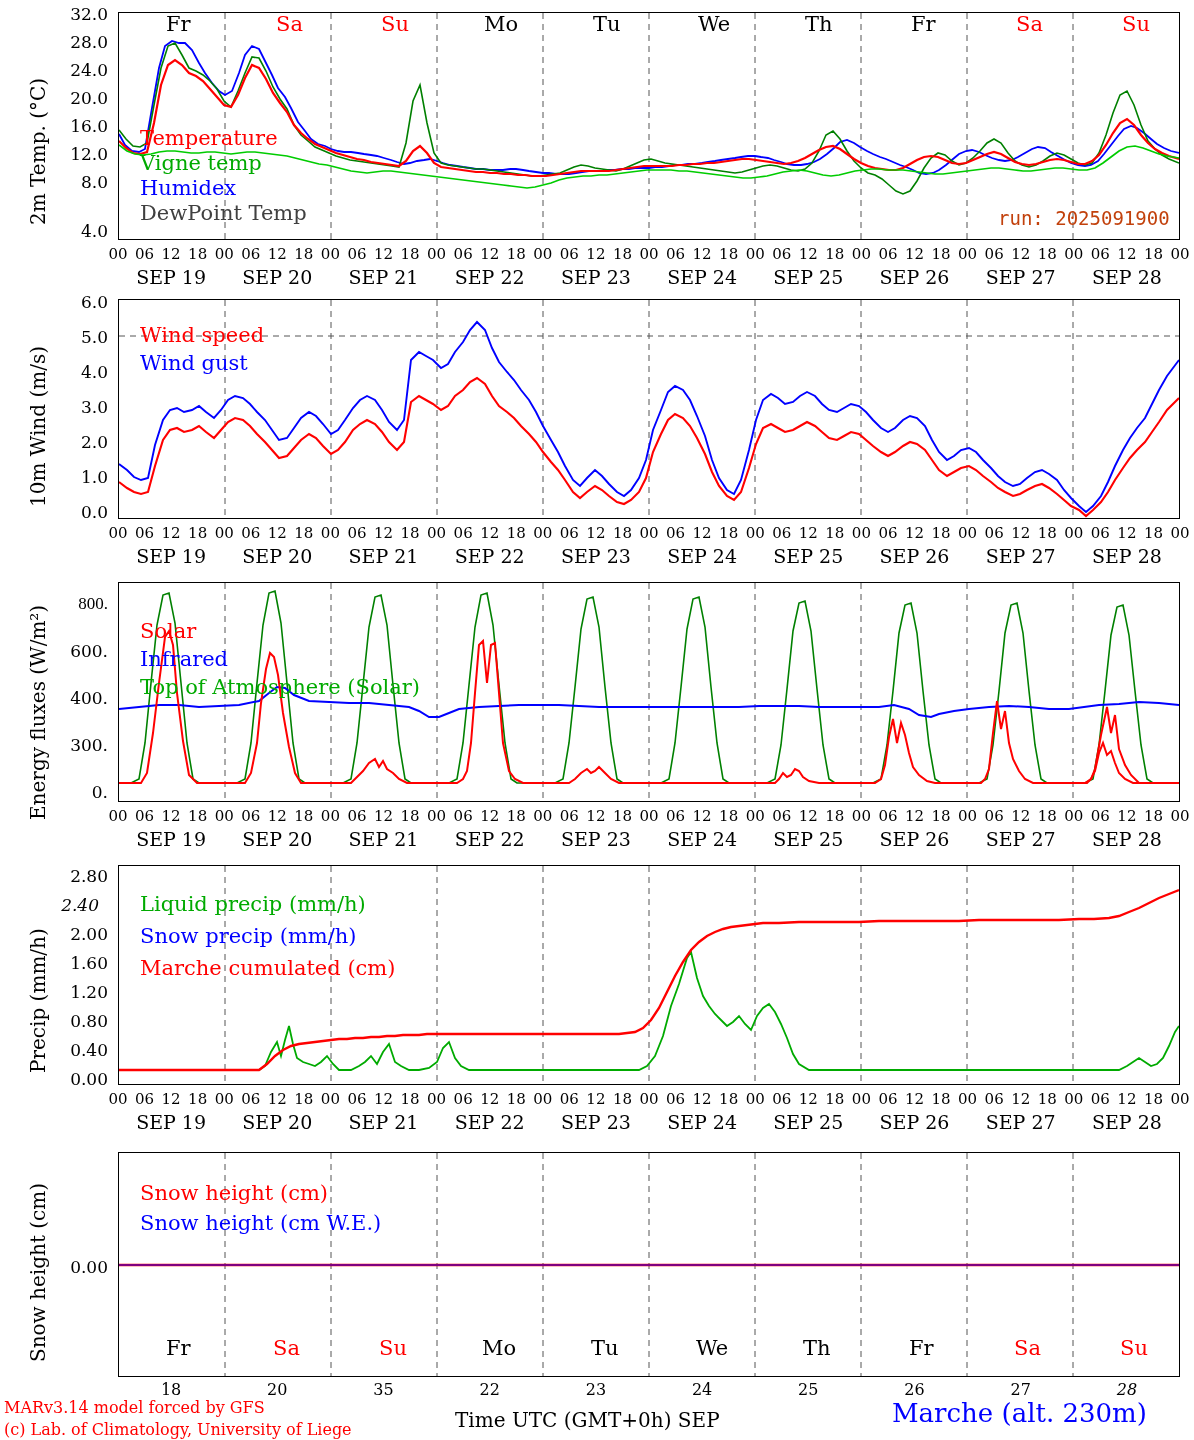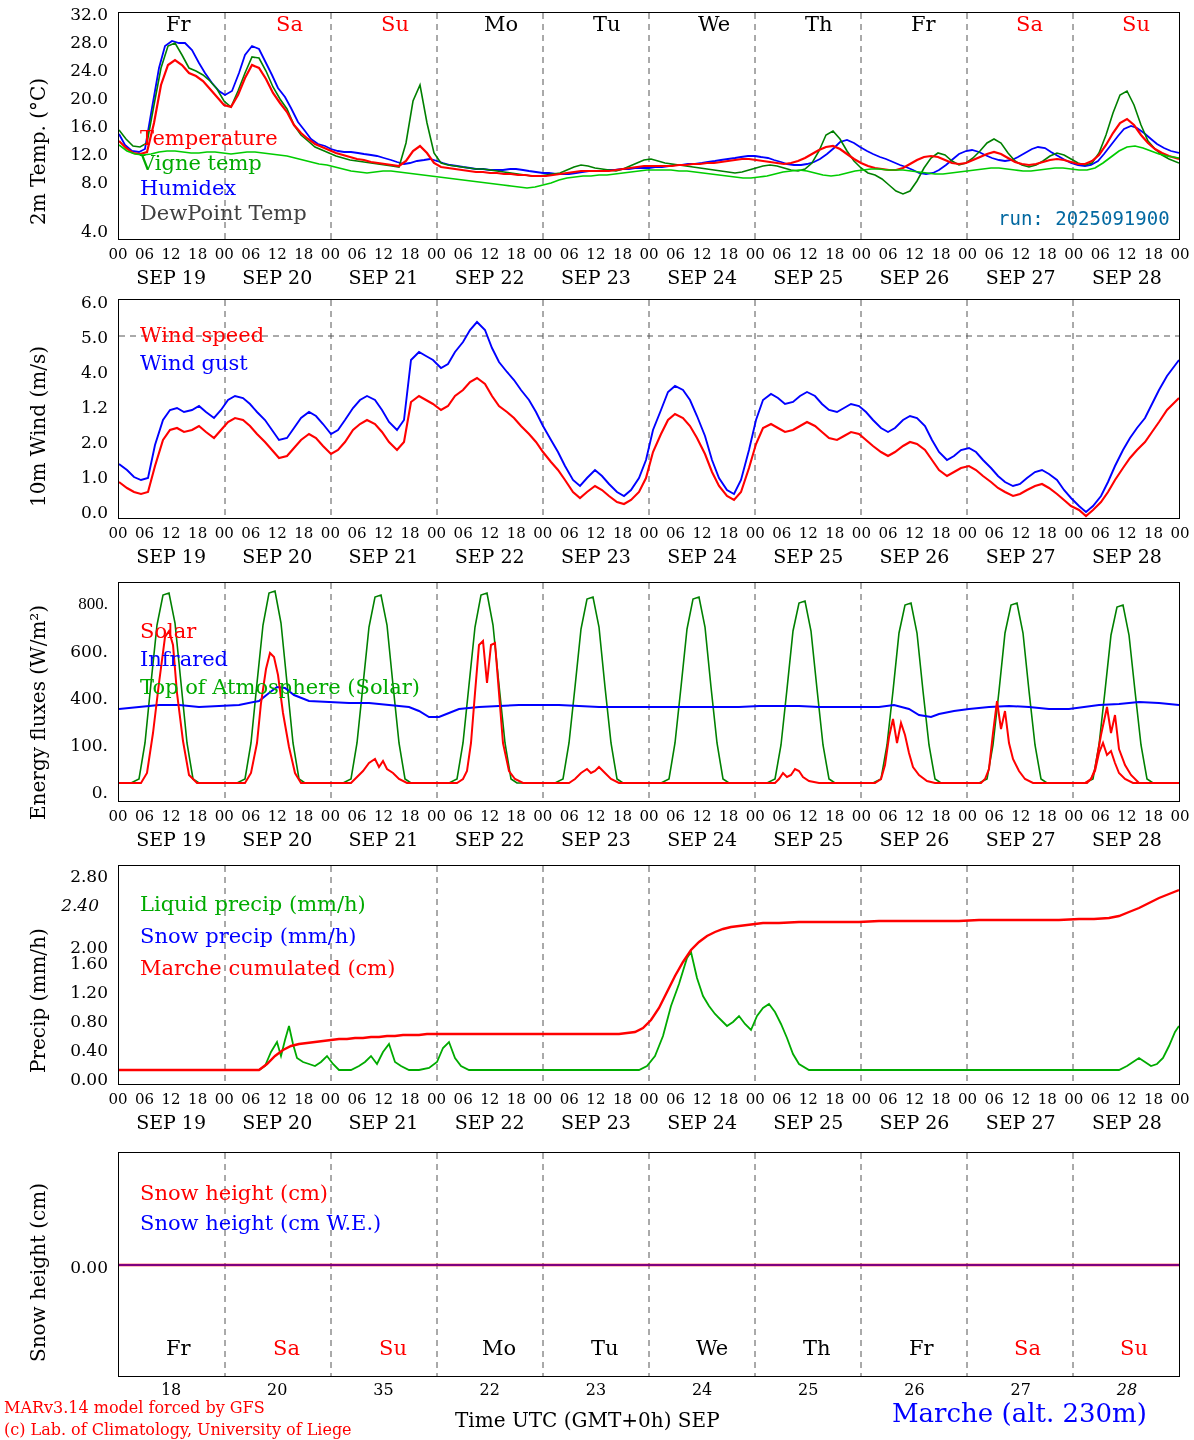--- a/index.html
+++ b/index.html
@@ -10,21 +10,21 @@
   .ylabel{position:absolute;transform-origin:0 0;white-space:nowrap;font-size:20px;font-family:"DejaVu Serif",serif;}
   .tickrow{position:absolute;font-family:"DejaVu Serif",serif;font-size:15px;letter-spacing:0px;}
   .daterow{position:absolute;font-family:"DejaVu Serif",serif;font-size:19px;}
   .legend{position:absolute;font-family:"DejaVu Serif",serif;font-size:21px;}
   .dowrow{position:absolute;font-family:"DejaVu Serif",serif;font-size:21px;}
   .axnum{position:absolute;font-family:"DejaVu Serif",serif;font-size:17px;text-align:right;}
   .red{color:#ff0000;} .blue{color:#0000ff;} .green{color:#00aa00;}
   .footL{position:absolute;font-family:"DejaVu Serif",serif;font-size:16px;color:#ff0000;}
   .footC{position:absolute;font-family:"DejaVu Serif",serif;font-size:20px;color:#000;}
   .footR{position:absolute;font-family:"DejaVu Serif",serif;font-size:26px;color:#0000ff;}
-  .runlabel{position:absolute;font-family:"DejaVu Sans Mono",monospace;font-size:19px;color:#0369a1;}
+  .runlabel{position:absolute;font-family:"DejaVu Sans Mono",monospace;font-size:19px;color:#c2410c;}
 </style>
 </head>
 <body>
 
 <div class="panel" style="top:0;height:285px;">
   <div class="ylabel" style="left:26px;top:225px;transform:rotate(-90deg);">2m Temp. (°C)</div>
 
   <div class="axnum" style="left:50px;top:4px;width:58px;">32.0</div>
   <div class="axnum" style="left:50px;top:32px;width:58px;">28.0</div>
   <div class="axnum" style="left:50px;top:60px;width:58px;">24.0</div>
@@ -136,21 +136,21 @@
       <span style="position: absolute; left: 958.9px; width: 100px; text-align: center;">SEP 28</span>
     </div>
 </div>
 
 <div class="panel" style="top:287px;height:276px;">
   <div class="ylabel" style="left:26px;top:220px;transform:rotate(-90deg);">10m Wind (m/s)</div>
 
   <div class="axnum" style="left:50px;top:5px;width:58px;">6.0</div>
   <div class="axnum" style="left:50px;top:40px;width:58px;">5.0</div>
   <div class="axnum" style="left:50px;top:75px;width:58px;">4.0</div>
-  <div class="axnum" style="left:50px;top:110px;width:58px;">1.2</div>
+  <div class="axnum" style="left:50px;top:110px;width:58px;">3.0</div>
   <div class="axnum" style="left:50px;top:145px;width:58px;">2.0</div>
   <div class="axnum" style="left:50px;top:180px;width:58px;">1.0</div>
   <div class="axnum" style="left:50px;top:215px;width:58px;">0.0</div>
 
   <div class="plotbox" style="left:118px;top:12px;width:1062px;height:220px;">
     <svg width="1060" height="218" viewBox="0 0 1060 218">
       <g stroke="#555" stroke-width="1" stroke-dasharray="6,5">
         <line x1="106" y1="0" x2="106" y2="218"></line>
           <line x1="212" y1="0" x2="212" y2="218"></line>
         <line x1="318" y1="0" x2="318" y2="218"></line>
@@ -230,21 +230,21 @@
       <span style="position: absolute; left: 958.9px; width: 100px; text-align: center;">SEP 28</span>
     </div>
 </div>
 
 <div class="panel" style="top:570px;height:276px;">
   <div class="ylabel" style="left:26px;top:250px;transform:rotate(-90deg);">Energy fluxes (W/m²)</div>
 
   <div class="axnum" style="left:50px;top:24px;width:58px;font-family:Liberation Serif, serif;">800.</div>
   <div class="axnum" style="left:50px;top:71px;width:58px;">600.</div>
   <div class="axnum" style="left:50px;top:118px;width:58px;">400.</div>
-  <div class="axnum" style="left:50px;top:165px;width:58px;">100.</div>
+  <div class="axnum" style="left:50px;top:165px;width:58px;">300.</div>
   <div class="axnum" style="left:50px;top:212px;width:58px;">0.</div>
 
   <div class="plotbox" style="left:118px;top:12px;width:1062px;height:220px;">
     <svg width="1060" height="218" viewBox="0 0 1060 218">
       <g stroke="#555" stroke-width="1" stroke-dasharray="6,5">
         <line x1="106" y1="0" x2="106" y2="218"></line>
           <line x1="212" y1="0" x2="212" y2="218"></line>
         <line x1="318" y1="0" x2="318" y2="218"></line>
           <line x1="424" y1="0" x2="424" y2="218"></line>
         <line x1="530" y1="0" x2="530" y2="218"></line>
@@ -325,21 +325,21 @@
       <span style="position: absolute; left: 852.7px; width: 100px; text-align: center;">SEP 27</span>
       <span style="position: absolute; left: 958.9px; width: 100px; text-align: center;">SEP 28</span>
     </div>
 </div>
 
 <div class="panel" style="top:853px;height:276px;">
   <div class="ylabel" style="left:26px;top:220px;transform:rotate(-90deg);">Precip (mm/h)</div>
 
   <div class="axnum" style="left:42px;top:13px;width:66px;">2.80</div>
   <div class="axnum" style="left:33px;top:42px;width:66px;font-style:italic;">2.40</div>
-  <div class="axnum" style="left:42px;top:71px;width:66px;margin-top:13px;">2.00</div>
+  <div class="axnum" style="left:42px;top:71px;width:66px;">2.00</div>
   <div class="axnum" style="left:42px;top:100px;width:66px;">1.60</div>
   <div class="axnum" style="left:42px;top:129px;width:66px;">1.20</div>
   <div class="axnum" style="left:42px;top:158px;width:66px;">0.80</div>
   <div class="axnum" style="left:42px;top:187px;width:66px;">0.40</div>
   <div class="axnum" style="left:42px;top:216px;width:66px;">0.00</div>
 
   <div class="plotbox" style="left:118px;top:12px;width:1062px;height:220px;">
     <svg width="1060" height="218" viewBox="0 0 1060 218">
       <g stroke="#555" stroke-width="1" stroke-dasharray="6,5">
         <line x1="106" y1="0" x2="106" y2="218"></line>

